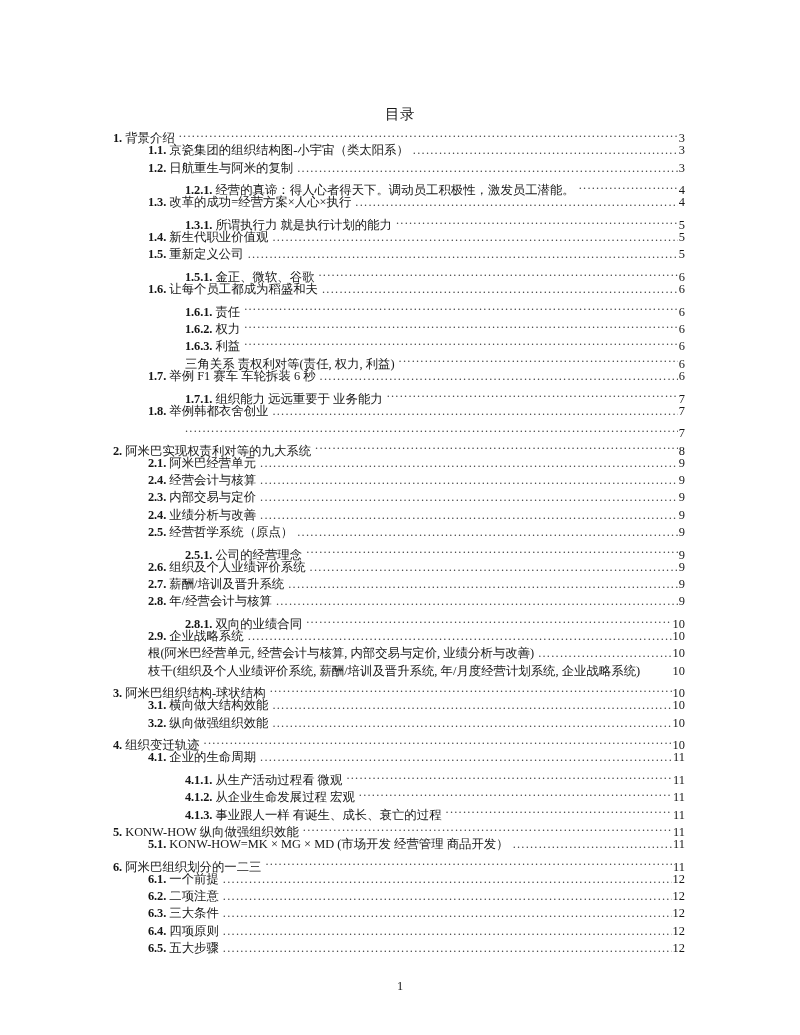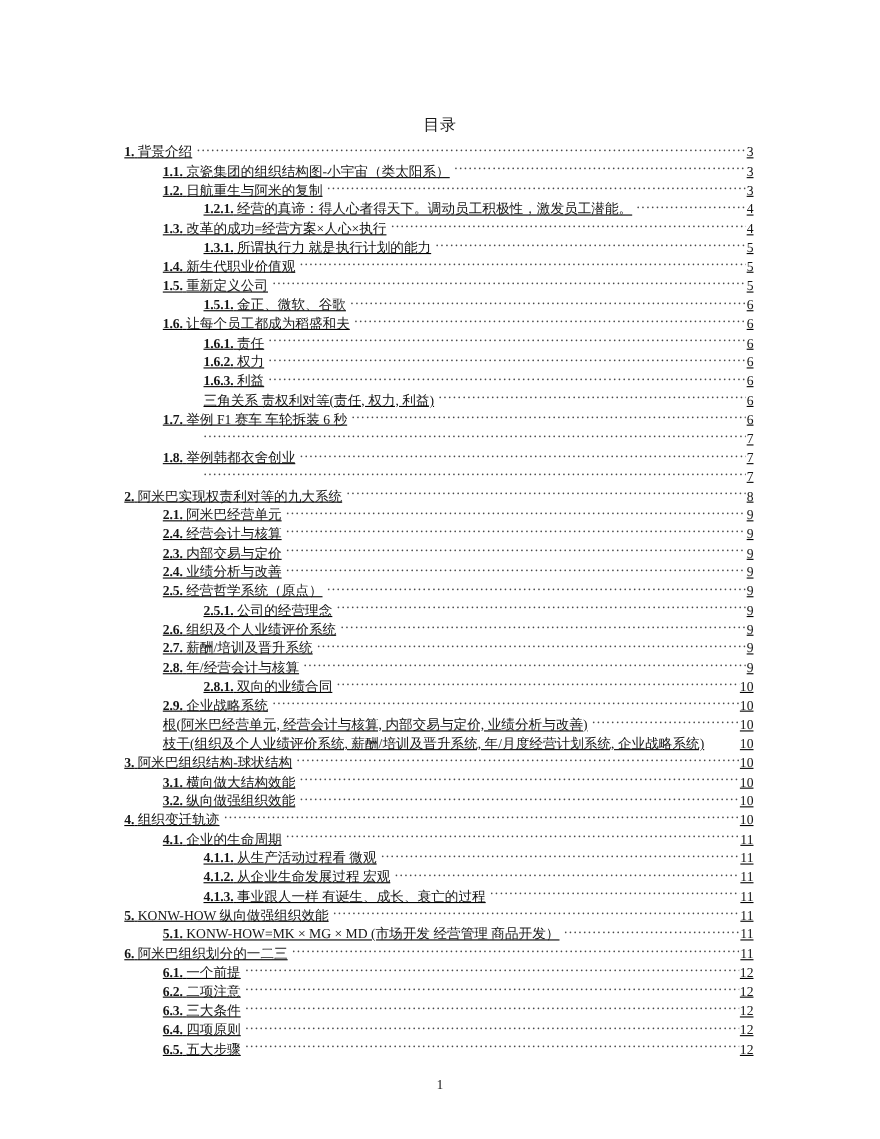--- a/index.html
+++ b/index.html
@@ -35,21 +35,20 @@
     line-height: 18px;
     color: #1a1a1a;
     letter-spacing: 0.5px;
   }
 
   .toc-body {
     position: absolute;
     left: 113px;
     top: 112px;
     width: 572px;
-    text-decoration: underline;
   }
 
   .toc-row {
     display: flex;
     align-items: baseline;
     height: 17.35px;
     line-height: 17.35px;
     font-size: 12.4px;
     white-space: nowrap;
     color: #161616;
@@ -91,21 +90,21 @@
   .toc-row .pg {
     flex: 0 0 auto;
     text-align: right;
     font-size: 12.4px;
     color: #161616;
     padding-left: 1px;
   }
 
   
   .lvl1 { padding-left: 0px; }
-  .lvl2 { padding-left: 35px; }
+  .lvl2 { padding-left: 35px; align-items: flex-end; }
   .lvl3 { padding-left: 72px; }
 
   .gap-before-leader { padding-right: 4px; }
 
   .footer-page {
     position: absolute;
     left: 0;
     top: 966px;
     width: 800px;
     text-align: center;
@@ -190,20 +189,21 @@
         <span class="txt gap-before-leader"><span class="label">三角关系 责权利对等(责任, 权力, 利益)</span></span>
         <span class="leader"></span>
         <span class="pg">6</span>
       </div>
       <div class="toc-row lvl2">
         <span class="txt gap-before-leader"><span class="num">1.7.</span> <span class="label">举例 F1 赛车 车轮拆装 6 秒</span></span>
         <span class="leader"></span>
         <span class="pg">6</span>
       </div>
       <div class="toc-row lvl3">
+        <span class="txt gap-before-leader"><span class="num">1.7.1.</span> <span class="label">组织能力 远远重要于 业务能力</span></span>
         <span class="leader"></span>
         <span class="pg">7</span>
       </div>
       <div class="toc-row lvl2">
         <span class="txt gap-before-leader"><span class="num">1.8.</span> <span class="label">举例韩都衣舍创业</span></span>
         <span class="leader"></span>
         <span class="pg">7</span>
       </div>
       <div class="toc-row lvl3">
         <span class="leader"></span>

